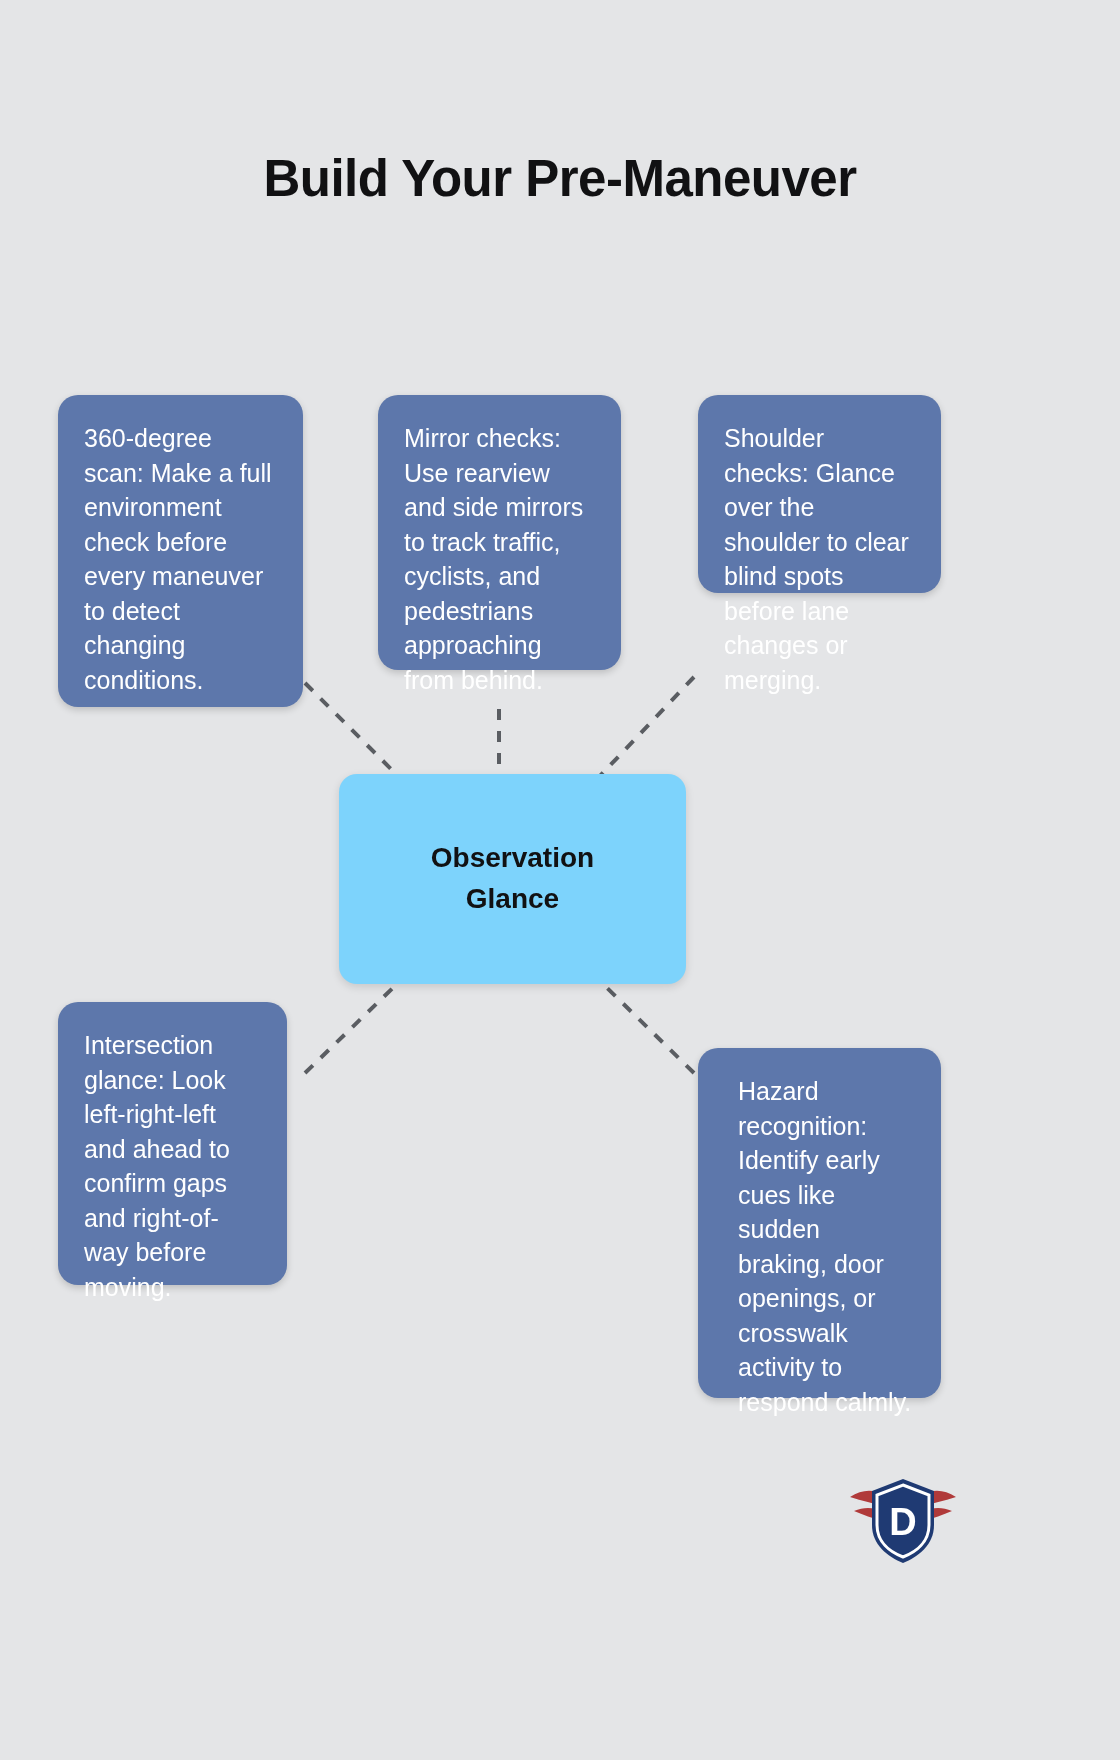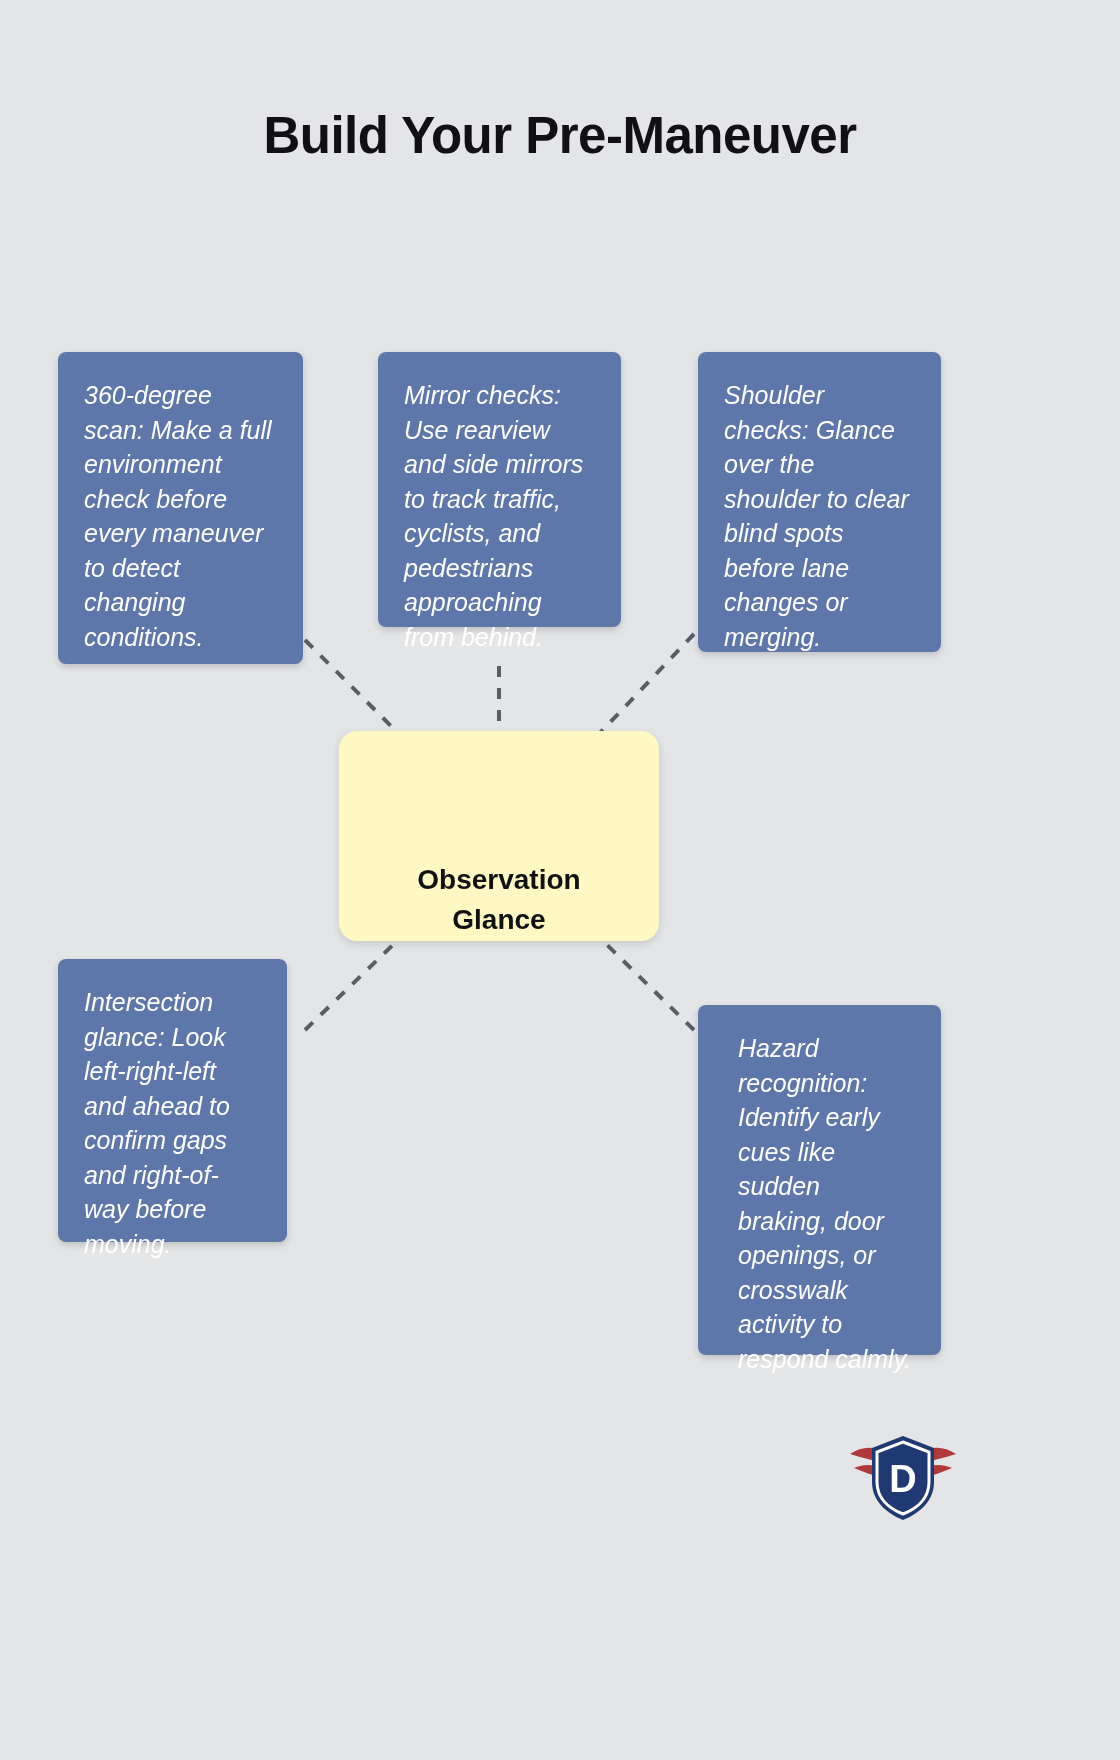--- a/index.html
+++ b/index.html
@@ -10,20 +10,21 @@
     width: 1120px;
     height: 1760px;
     background: #e4e5e7;
     font-family: "Liberation Sans", sans-serif;
     overflow: hidden;
     position: relative;
   }
   .canvas {
     position: absolute;
     inset: 0;
+    margin-top: 43px;
   }
   .title {
     position: absolute;
     top: 105px;
     left: 0;
     width: 1120px;
     text-align: center;
     font-size: 51px;
     line-height: 1.22;
     font-weight: bold;
@@ -37,47 +38,46 @@
     position: absolute;
     left: 0;
     top: 0;
     width: 1120px;
     height: 1760px;
     pointer-events: none;
   }
   .node {
     position: absolute;
     box-sizing: border-box;
-    border-radius: 8px;
+    border-radius: 20px;
     background: #5d77ab;
     color: #ffffff;
     font-size: 25px;
     line-height: 1.38;
     padding: 26px 26px 24px 26px;
     box-shadow: 0 3px 7px rgba(0,0,0,0.17);
-    font-style: italic;
   }
   .node.n1 { left: 58px;  top: 352px;  width: 245px; height: 312px; }
   .node.n2 { left: 378px; top: 352px;  width: 243px; height: 275px; }
-  .node.n3 { left: 698px; top: 352px;  width: 243px; height: 300px; }
+  .node.n3 { left: 698px; top: 352px;  width: 243px; height: 198px; }
   .node.n4 { left: 58px;  top: 959px; width: 229px; height: 283px; }
   .node.n5 { left: 698px; top: 1005px; width: 243px; height: 350px; padding-left: 40px; }
 
   .center {
     position: absolute;
     left: 339px;
     top: 731px;
-    width: 320px;
+    width: 347px;
     height: 210px;
     box-sizing: border-box;
     border-radius: 18px;
-    background: #fef9c3;
+    background: #7dd3fc;
     box-shadow: 0 3px 8px rgba(0,0,0,0.13);
     display: flex;
-    align-items: flex-end;
+    align-items: center;
     justify-content: center;
     text-align: center;
   }
   .center-label {
     font-size: 28px;
     font-weight: bold;
     color: #111113;
     line-height: 1.45;
     padding: 0 24px;
   }

